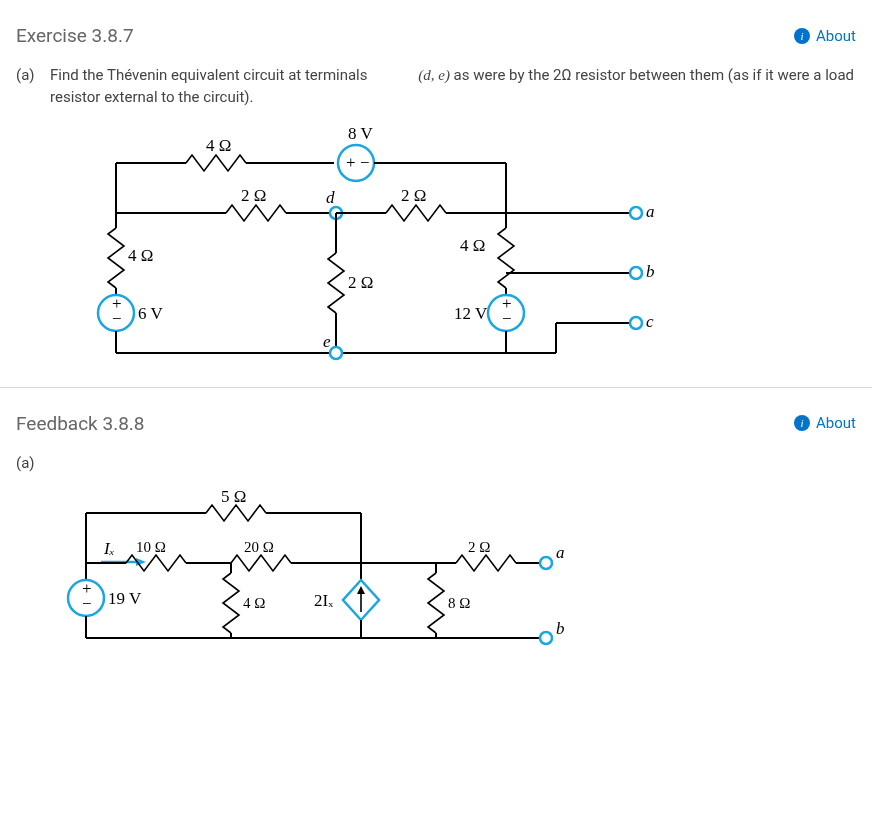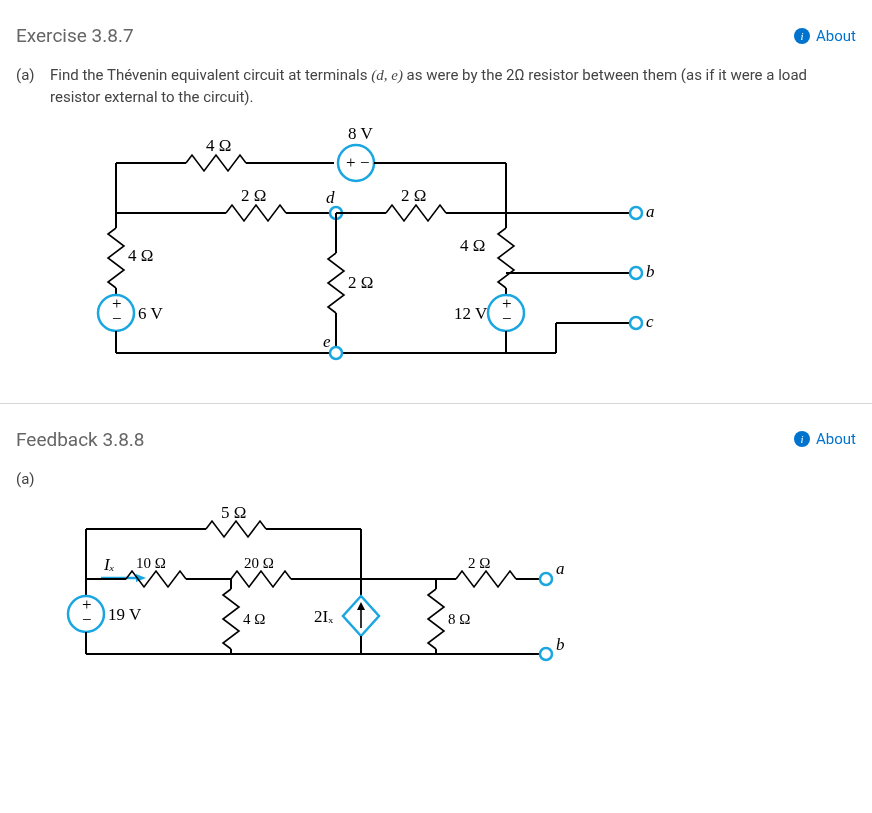--- a/index.html
+++ b/index.html
@@ -5,21 +5,21 @@
   * { box-sizing: border-box; margin: 0; padding: 0; }
   body {
     font-family: -apple-system, BlinkMacSystemFont, "Segoe UI", Roboto, Arial, sans-serif;
     font-size: 15px;
     color: #333;
     background: #fff;
     width: 872px;
     padding: 0;
   }
   .exercise {
-    padding: 24px 16px 16px 16px;
+    padding: 24px 16px 0 16px;
     position: relative;
     border-bottom: 1px solid #d8d8d8;
   }
   .ex-header {
     display: flex;
     justify-content: space-between;
     align-items: center;
     margin-bottom: 18px;
   }
   .ex-title {
@@ -46,21 +46,21 @@
     font-family: Georgia, serif;
   }
   .part {
     display: flex;
     gap: 10px;
     margin-bottom: 14px;
     color: #444;
     line-height: 1.45;
   }
   .part-label { min-width: 24px; }
-  .mathit { font-style: italic; font-family: Georgia, serif; }
+  .mathit { font-style: italic; font-family: Georgia, serif; margin-left: 47px; }
   .feedback {
     text-align: right;
     color: #0073cf;
     font-size: 15px;
     padding: 20px 0 18px 0;
     cursor: pointer;
   }
   .circuit-box {
     margin: 10px 0 0 60px;
   }

